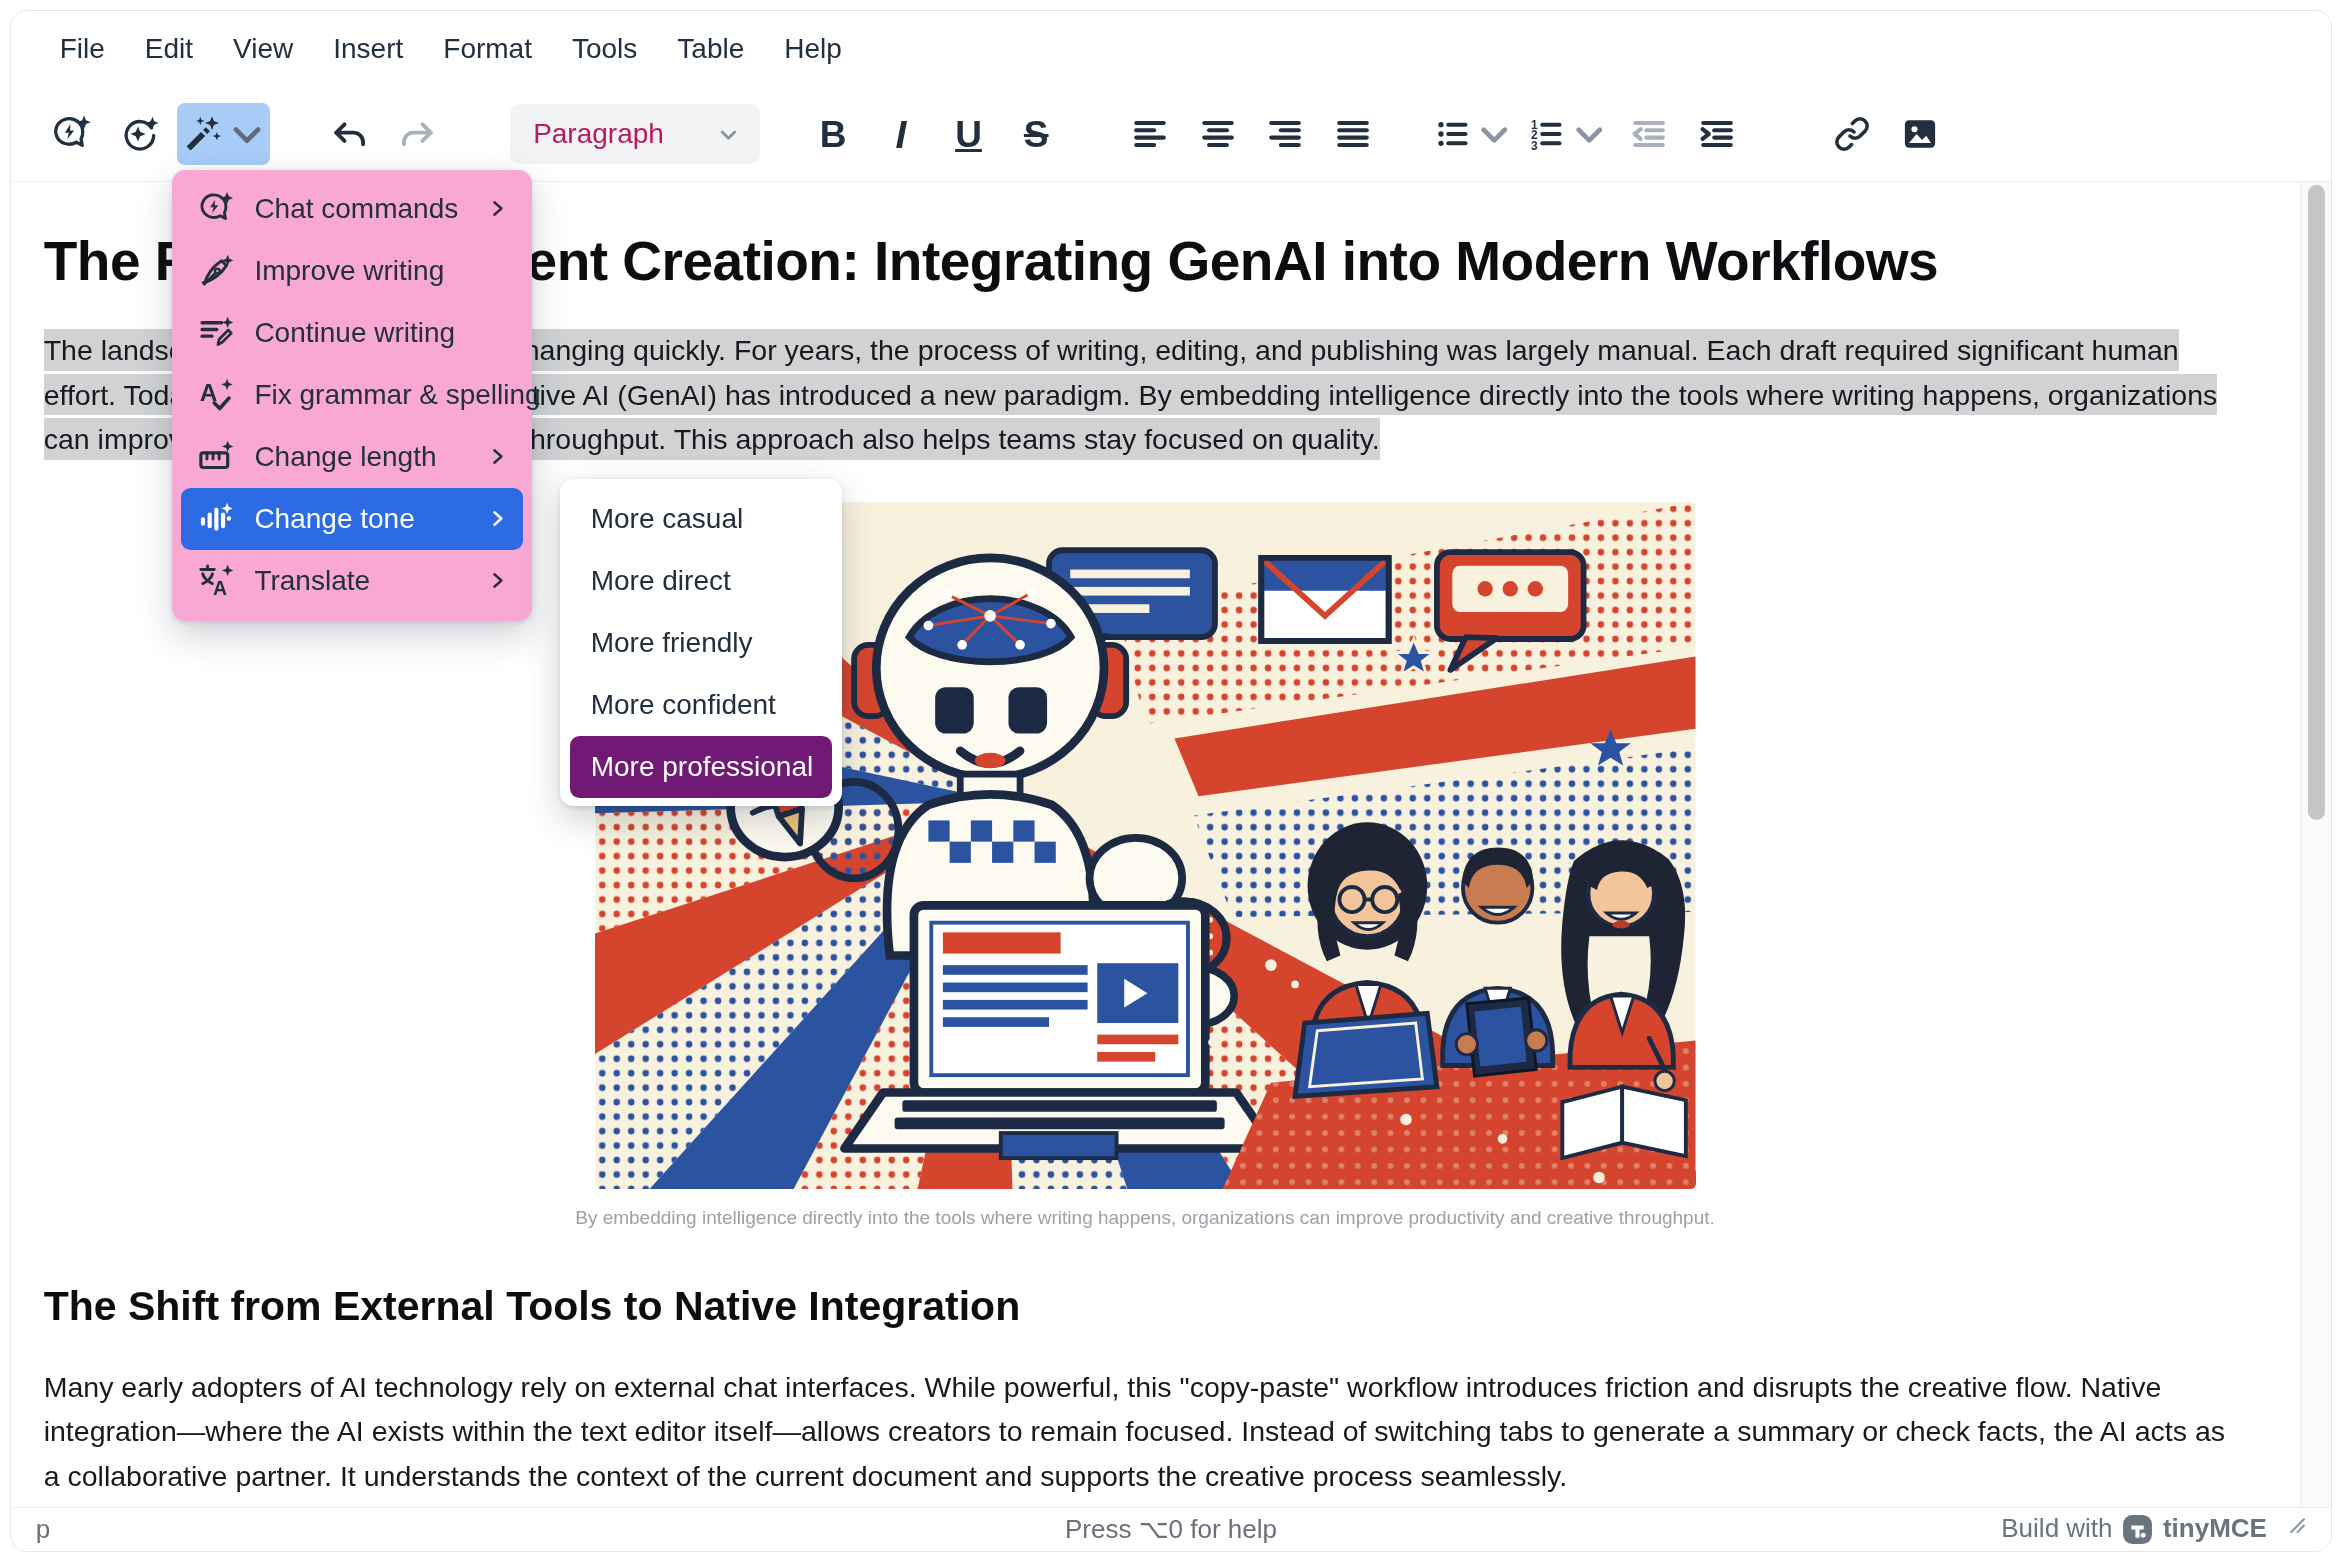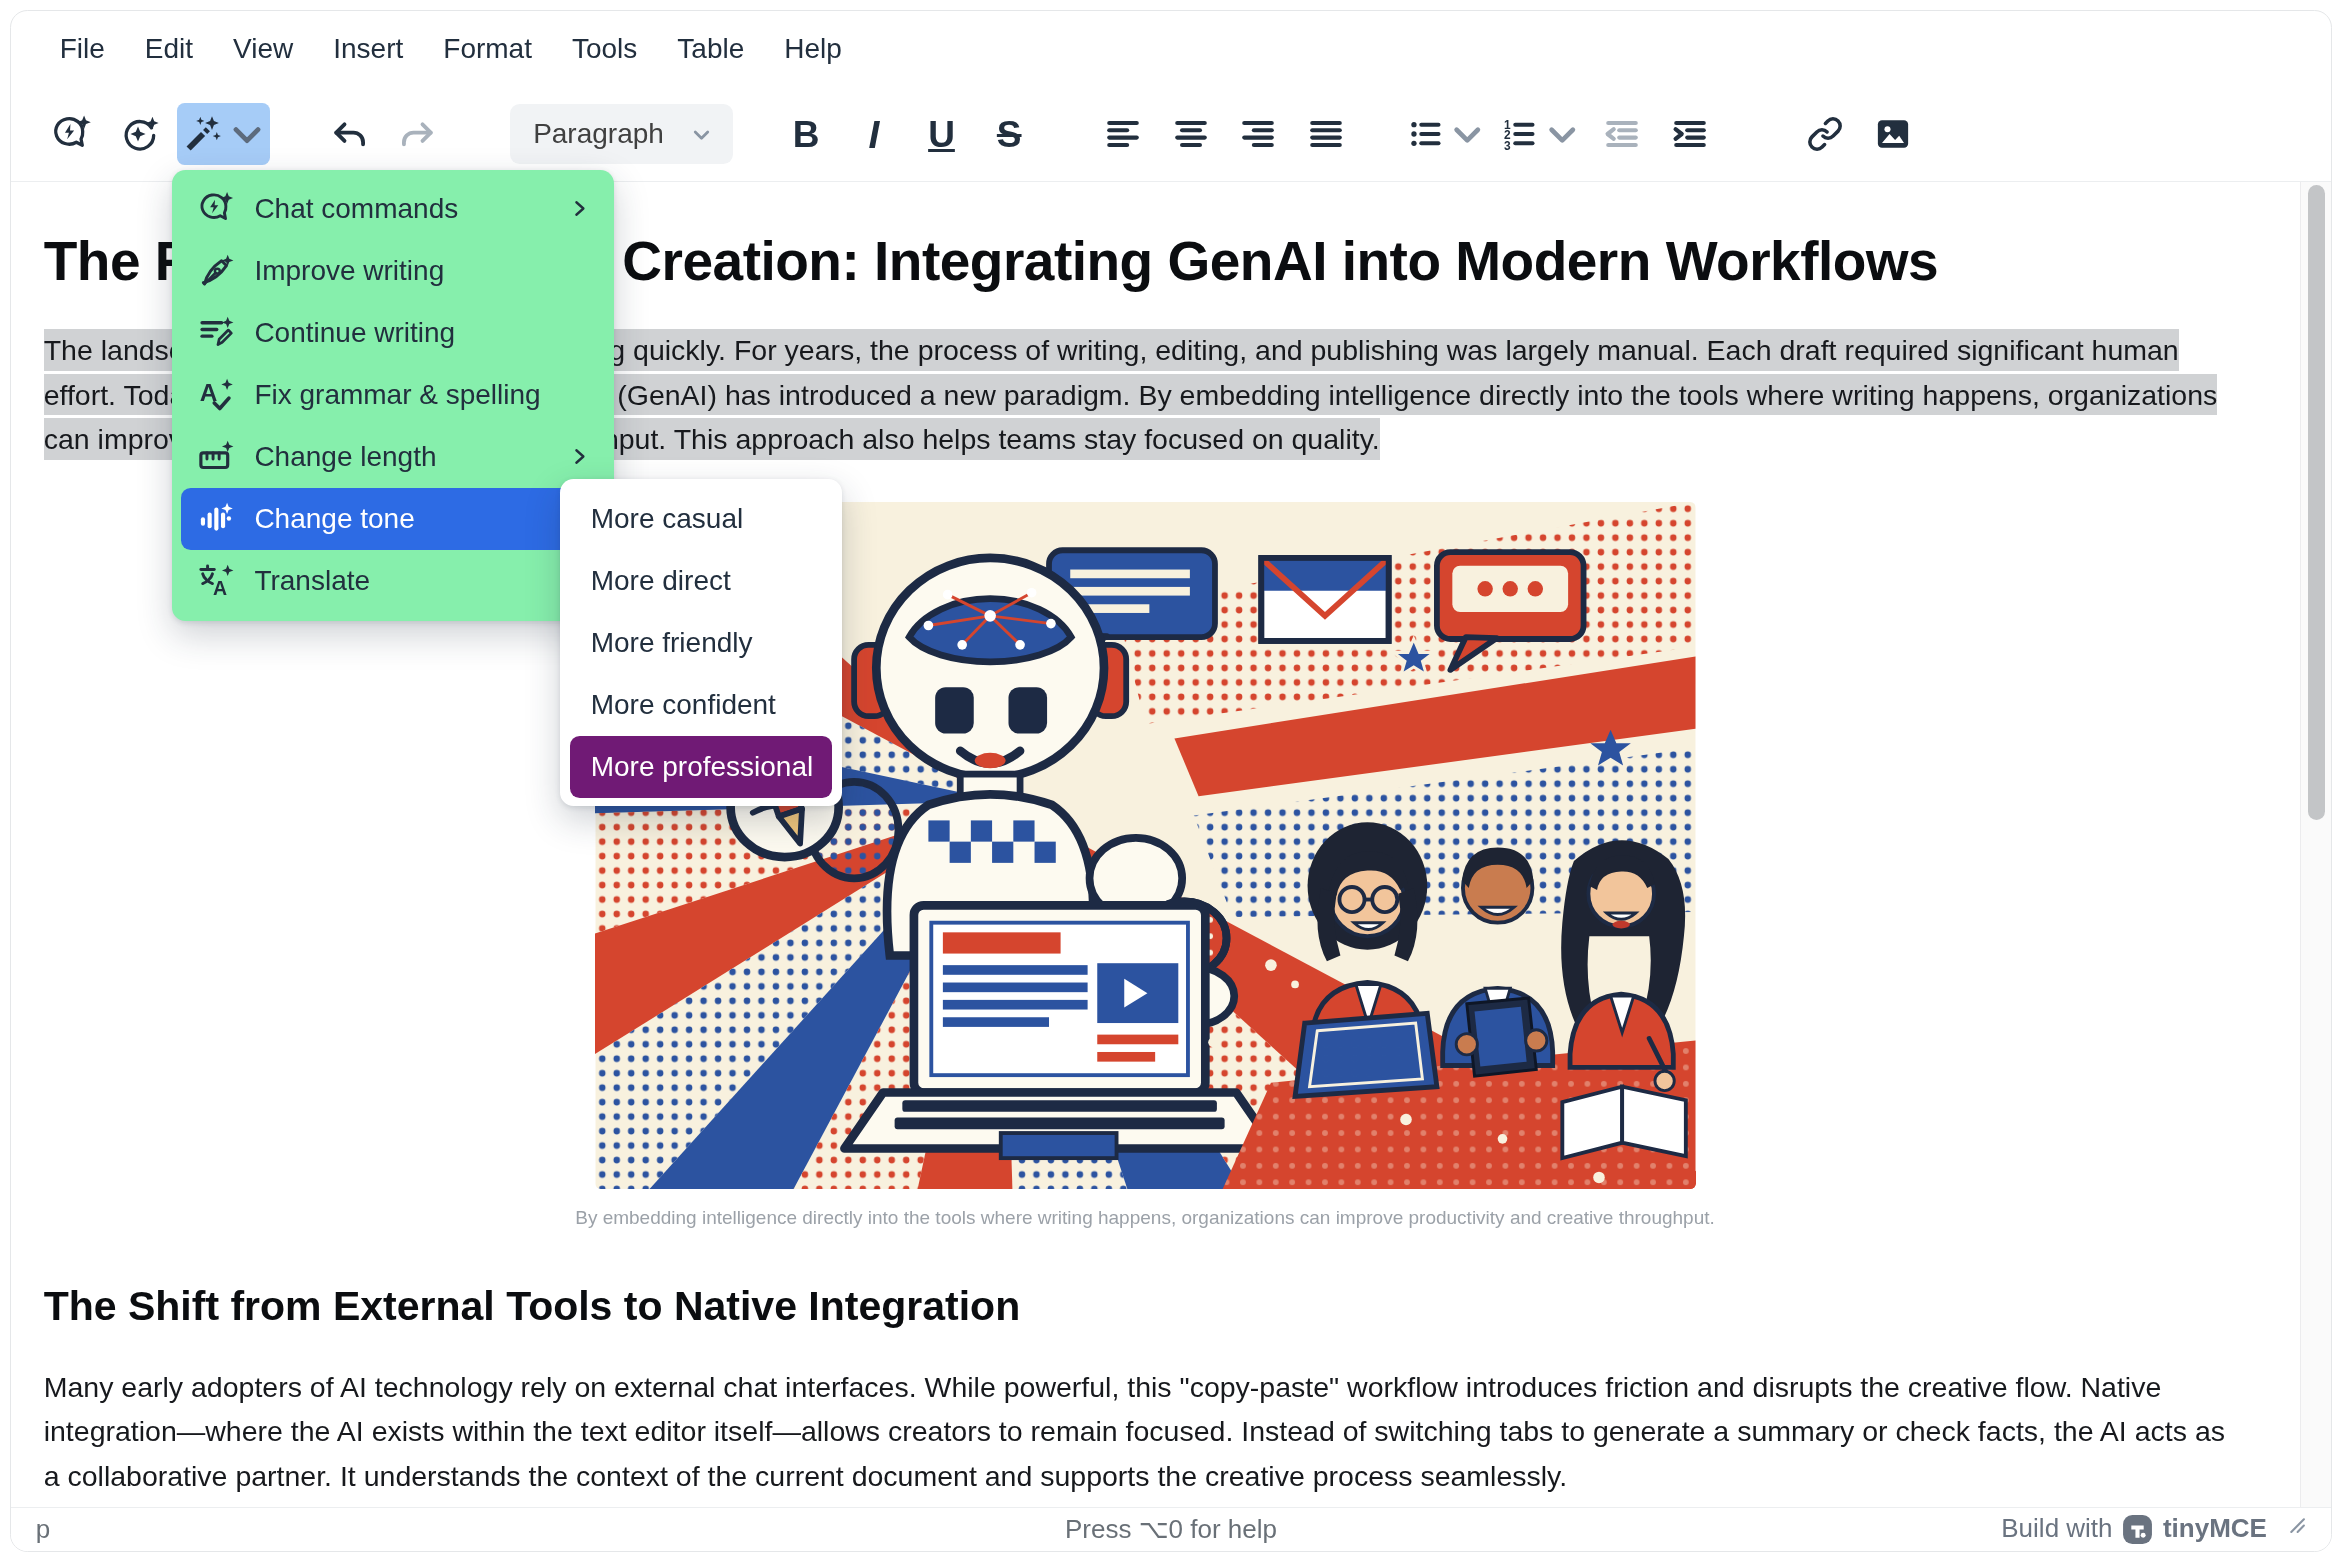--- a/index.html
+++ b/index.html
@@ -23,23 +23,23 @@
   .tbtn.wide { width:93px; gap:1.9px; }
   .tbtn.listw { width:85px; gap:0; }
   .tbtn.active { background:#a6ccf7; }
   .g2 { margin-left:41px; } .g3 { margin-left:44px; } .g4 { margin-left:46px; }
   .g5 { margin-left:39px; } .g7 { margin-left:68px; }
   .fmt { font-size:37px; font-weight:700; color:#222f3e; line-height:1; }
   .fmt.i { font-style:italic; font-weight:600; font-size:39px; }
   .fmt.u { text-decoration:underline; font-weight:600; }
   .fmt.s { text-decoration:line-through; font-weight:600; }
   .select-box {
-    height:60px; width:223px; background:#f1f3f5; border-radius:9.7px; margin-left:54px;
+    height:60px; width:250px; background:#f1f3f5; border-radius:9.7px; margin-left:54px;
     display:flex; align-items:center; justify-content:space-between; padding:0 19.3px 0 23px;
-    font-size:28px; color:#404040; flex:none;
+    font-size:28px; color:#be185d; flex:none;
   }
   
   .content {
     flex:1; position:relative; border-top:1.9px solid #eceef0; overflow:hidden;
     padding:0 85px 0 33px; font-size:28.5px; color:#17191d; background:#fff;
   }
   .doc-h1 { font-size:55px; line-height:1.15; margin:48px 0 0; font-weight:700; color:#0b0d10; letter-spacing:-0.5px; }
   .doc-p { line-height:1.56; margin:35px 0 0; }
   .sel { background:#d0d2d4; padding:4.8px 0; box-decoration-break:clone; -webkit-box-decoration-break:clone; }
   .figure { width:1101px; margin:41px auto 0; border-radius:5.8px; overflow:hidden; }
@@ -52,21 +52,21 @@
   
   .statusbar { height:44px; flex:none; border-top:1.9px solid #eceef0; display:flex; align-items:center; padding:0 25px; font-size:26px; color:#697077; background:#fff; }
   .sb-left { width:406px; }
   .sb-center { flex:1; text-align:center; }
   .sb-right { width:406px; display:flex; align-items:flex-start; justify-content:flex-end; gap:8.7px; font-weight:700; color:#6a7380; }
   .sb-right .bw { font-weight:400; }
   .logo-badge { width:33px; height:33px; }
   .resize-handle { margin-left:9.7px; width:21px; height:21px; }
   
   .menu {
-    position:absolute; left:172px; top:170px; width:442px; background:#86efac; border-radius:13.5px;
+    position:absolute; left:172px; top:170px; width:360px; background:#f9a8d4; border-radius:13.5px;
     box-shadow:0 1.9px 4.8px rgba(34,47,62,.12), 0 13.5px 35px rgba(34,47,62,.22);
     padding:7.7px 0 9.7px; z-index:40;
   }
   .menu-item {
     height:62px; margin:0 8.7px; padding:0 13.5px 0 15.4px; border-radius:9.7px;
     display:flex; align-items:center; gap:19.3px; font-size:28px; color:#222f3e;
   }
   .menu-item svg.mi { width:39px; height:39px; flex:none; }
   .menu-item .lbl { flex:1; white-space:nowrap; }
   .menu-item svg.chev { width:25px; height:25px; flex:none; }

